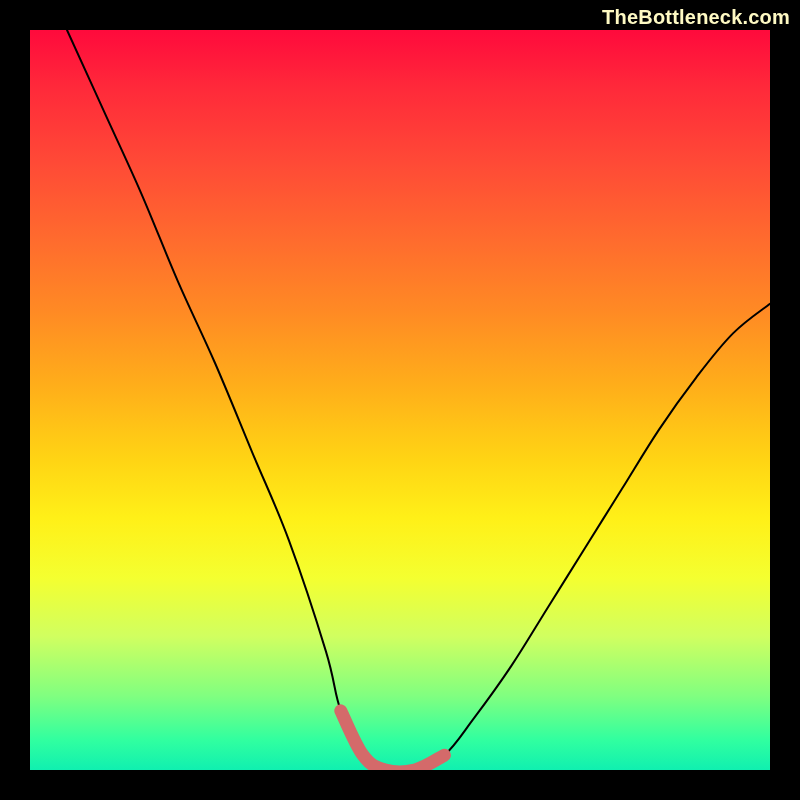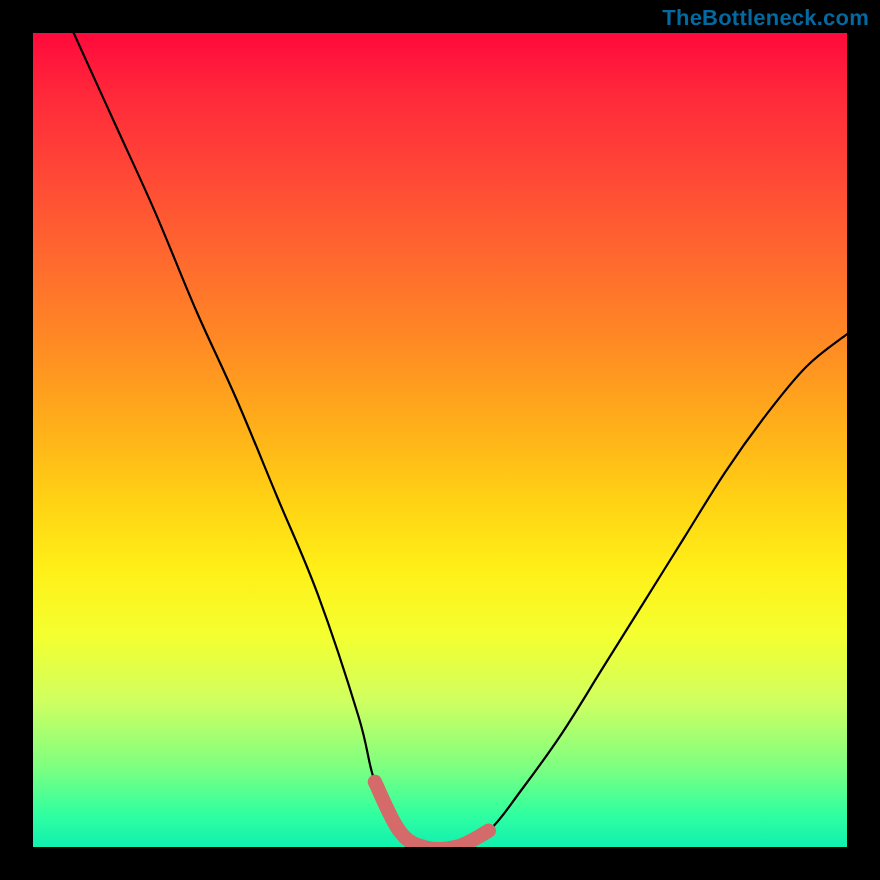--- a/index.html
+++ b/index.html
@@ -38,21 +38,21 @@
       #d0ff60 82%,
       #80ff80 90%,
       #30ffa0 96%,
       #10f0b0 100%
     );
   }
   .watermark {
     position: absolute;
     top: 6px;
     right: 10px;
-    color: #0369a1;
+    color: #fef9c3;
     font-size: 20px;
     font-weight: 600;
     letter-spacing: 0.2px;
     user-select: none;
     text-align: center;
   }
   svg.curve {
     position: absolute;
     left: 0;
     top: 0;

